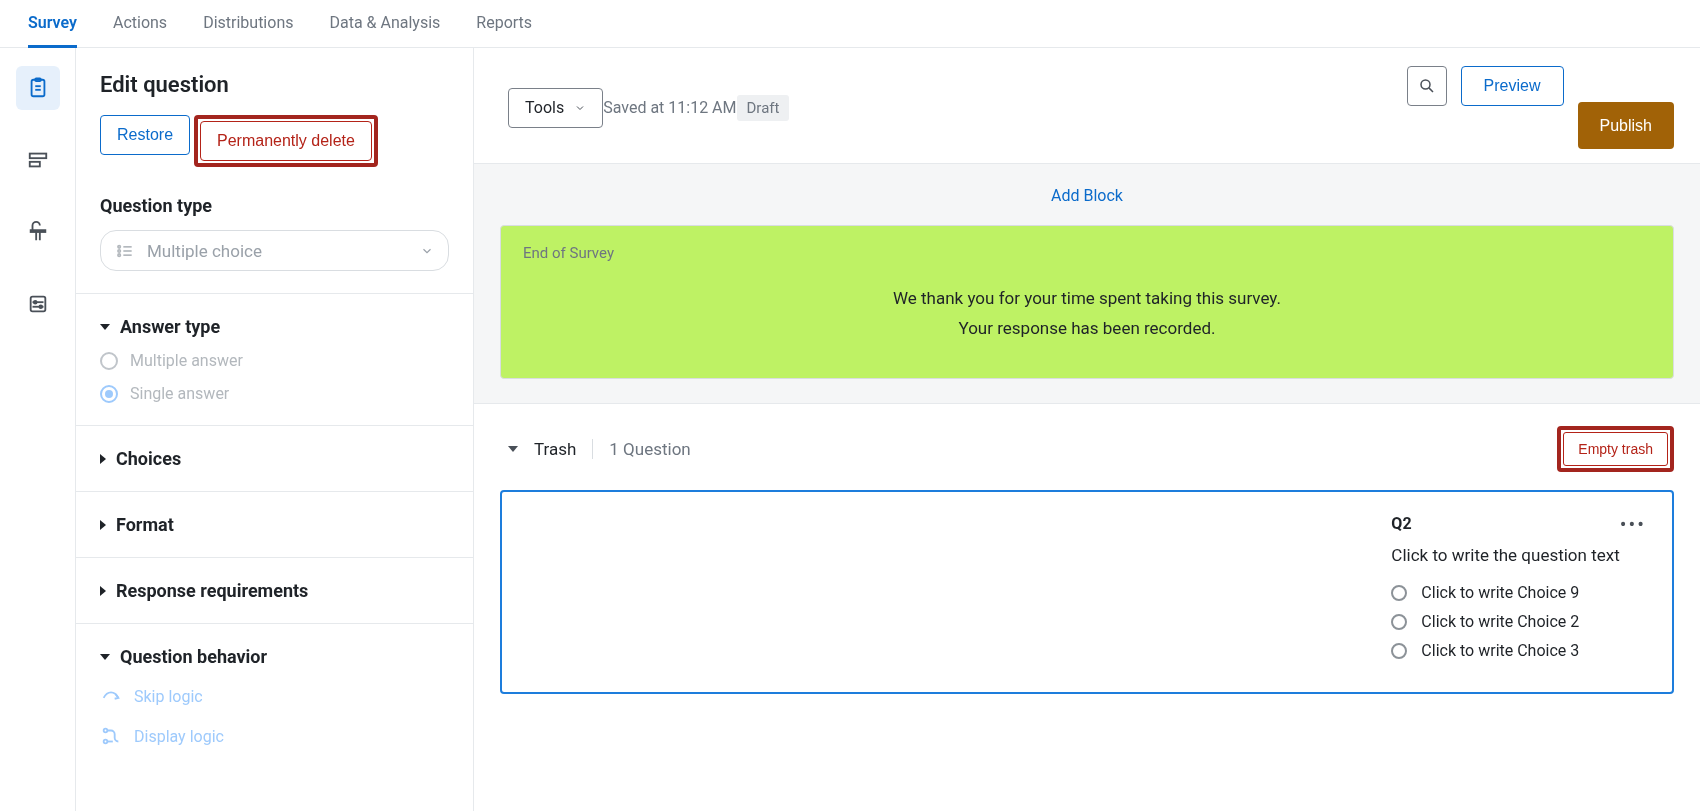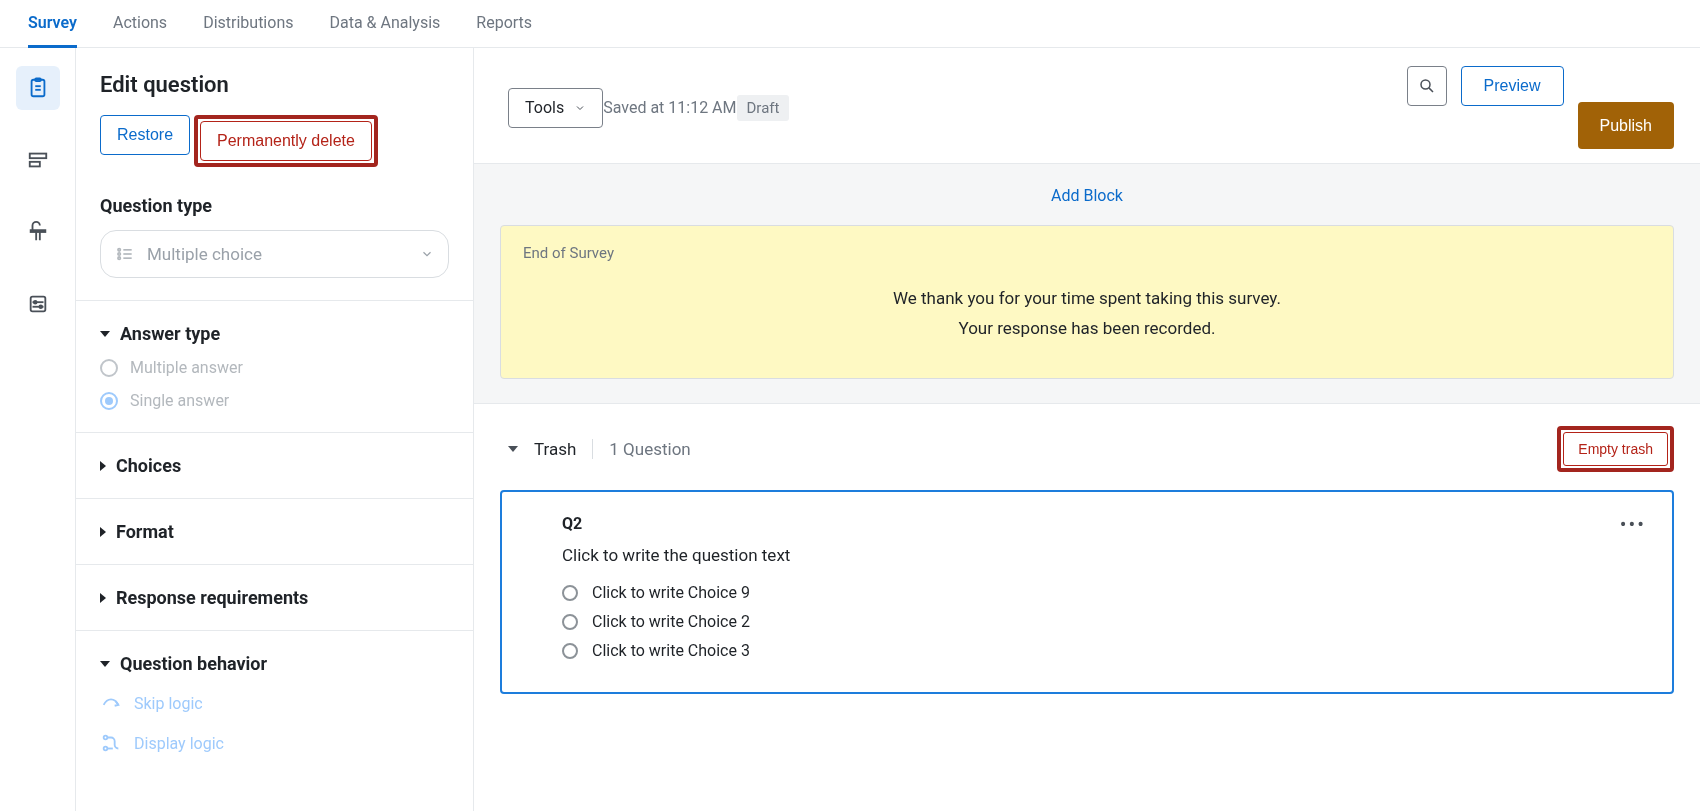--- a/index.html
+++ b/index.html
@@ -34,21 +34,21 @@
   .side-inner{padding:0 24px;}
   .side h1{font-size:22px;font-weight:600;margin:4px 0 18px 0;}
 
   .btn{display:inline-flex;align-items:center;justify-content:center;height:40px;padding:0 16px;border-radius:4px;font-size:16px;cursor:pointer;background:#fff;border:1px solid var(--border);}
   .btn-blue-outline{border-color:var(--blue);color:var(--blue);}
   .btn-red-outline{border-color:var(--danger);color:var(--danger);}
   .btn-row{display:flex;gap:4px;margin-bottom:28px;}
   .highlight-wrap{border:4px solid var(--highlight-red);border-radius:4px;display:inline-flex;padding:2px;}
 
   .side h2{font-size:18px;font-weight:700;margin:0 0 14px 0;}
-  .select{width:100%;height:48px;border:1px solid var(--border);border-radius:16px;display:flex;align-items:center;padding:0 14px;color:#9aa1a9;font-size:17px;gap:12px;justify-content:space-between;}
+  .select{width:100%;height:41px;border:1px solid var(--border);border-radius:16px;display:flex;align-items:center;padding:0 14px;color:#9aa1a9;font-size:17px;gap:12px;justify-content:space-between;}
   .select .sel-left{display:flex;align-items:center;gap:12px;}
   .select svg{flex:none;}
 
   .divider{height:1px;background:var(--border-light);margin:22px -24px;}
 
   .sect-head{display:flex;align-items:center;gap:10px;font-size:18px;font-weight:700;cursor:pointer;}
   .caret{width:0;height:0;border-left:5px solid transparent;border-right:5px solid transparent;}
   .caret.down{border-top:6px solid #1f2328;}
   .caret.right{border-left:6px solid #1f2328;border-top:5px solid transparent;border-bottom:5px solid transparent;border-right:none;width:0;height:0;}
 
@@ -66,32 +66,32 @@
   .tools-btn{height:40px;border:1px solid #7a8089;border-radius:4px;display:flex;align-items:center;gap:10px;padding:0 16px;font-size:16px;cursor:pointer;}
   .saved{color:#6e7680;font-size:16px;}
   .badge{background:#eef0f2;color:#6e7680;padding:4px 10px;border-radius:3px;font-size:15px;}
   .toolbar-right{margin-left:auto;display:flex;gap:14px;}
   .icon-btn{width:40px;height:40px;border:1px solid #7a8089;border-radius:4px;display:flex;align-items:center;justify-content:center;cursor:pointer;}
   .btn-preview{height:40px;border:1px solid var(--blue);color:var(--blue);border-radius:4px;padding:0 22px;font-size:16px;cursor:pointer;background:#fff;}
   .btn-publish{height:47px;border:none;background:#a16207;color:#fff;border-radius:4px;padding:0 22px;font-size:16px;cursor:pointer;margin-top:36px;}
 
   .canvas{background:var(--bg-gray);padding:10px 26px 24px 26px;border-top:1px solid var(--border-light);}
   .add-block{color:var(--blue);text-align:center;padding:12px 0 20px 0;font-size:16px;cursor:pointer;}
-  .end-card{background:#fef9c3;border:1px solid var(--border);border-radius:4px;padding:18px 22px 30px 22px;}
+  .end-card{background:#bef264;border:1px solid var(--border);border-radius:4px;padding:18px 22px 30px 22px;}
   .end-card .eos{color:#6e7680;font-size:15px;margin-bottom:26px;}
   .end-card p{text-align:center;margin:10px 0;font-size:17px;}
 
   .trash-header{display:flex;align-items:center;padding:22px 26px 14px 34px;gap:16px;border-top:1px solid var(--border-light);}
   .trash-title{font-size:17px;}
   .trash-count{color:#6e7680;font-size:17px;border-left:1px solid var(--border);padding-left:16px;}
   .empty-wrap{margin-left:auto;border:4px solid var(--highlight-red);border-radius:4px;padding:2px;}
   .empty-btn{border:1px solid var(--danger);color:var(--danger);background:#fff;height:34px;padding:0 14px;font-size:14px;border-radius:3px;cursor:pointer;}
 
   .question-card{margin:4px 26px 20px 26px;border:2px solid #1d7ddc;border-radius:4px;background:#fff;padding:22px 26px 22px 60px;position:relative;}
-  .q-top{display:flex;align-items:flex-start;justify-content:space-between;}
+  .q-top{display:flex;align-items:flex-start;justify-content:flex-end;}
   .q-id{font-weight:700;font-size:16px;margin-bottom:12px;}
   .q-text{font-size:17px;margin-bottom:18px;}
   .choice{display:flex;align-items:center;gap:14px;font-size:16px;margin:10px 0;}
   .choice .c-radio{width:16px;height:16px;border-radius:50%;border:2px solid #8c9298;}
   .dots{letter-spacing:2px;font-size:20px;color:#4a5058;cursor:pointer;line-height:1;}
 
   .chev-sm{width:0;height:0;border-left:5px solid transparent;border-right:5px solid transparent;border-top:6px solid #4a5058;display:inline-block;}
 </style>
 </head>
 <body>

